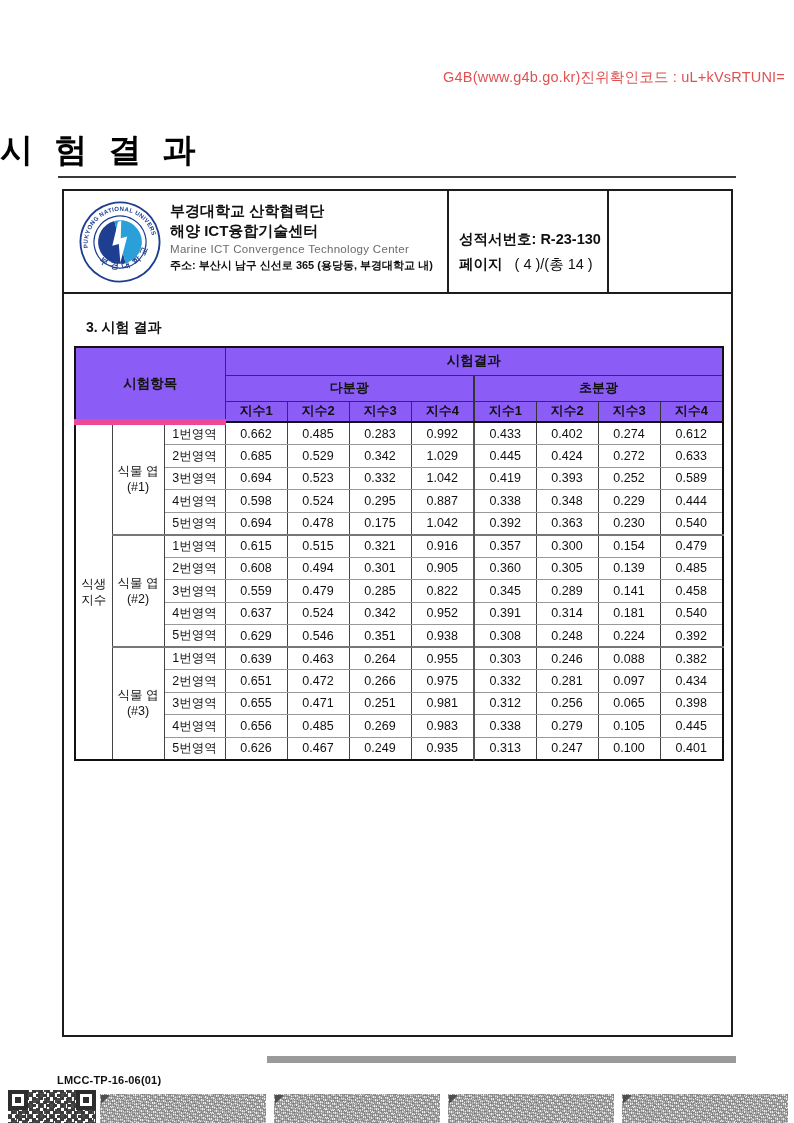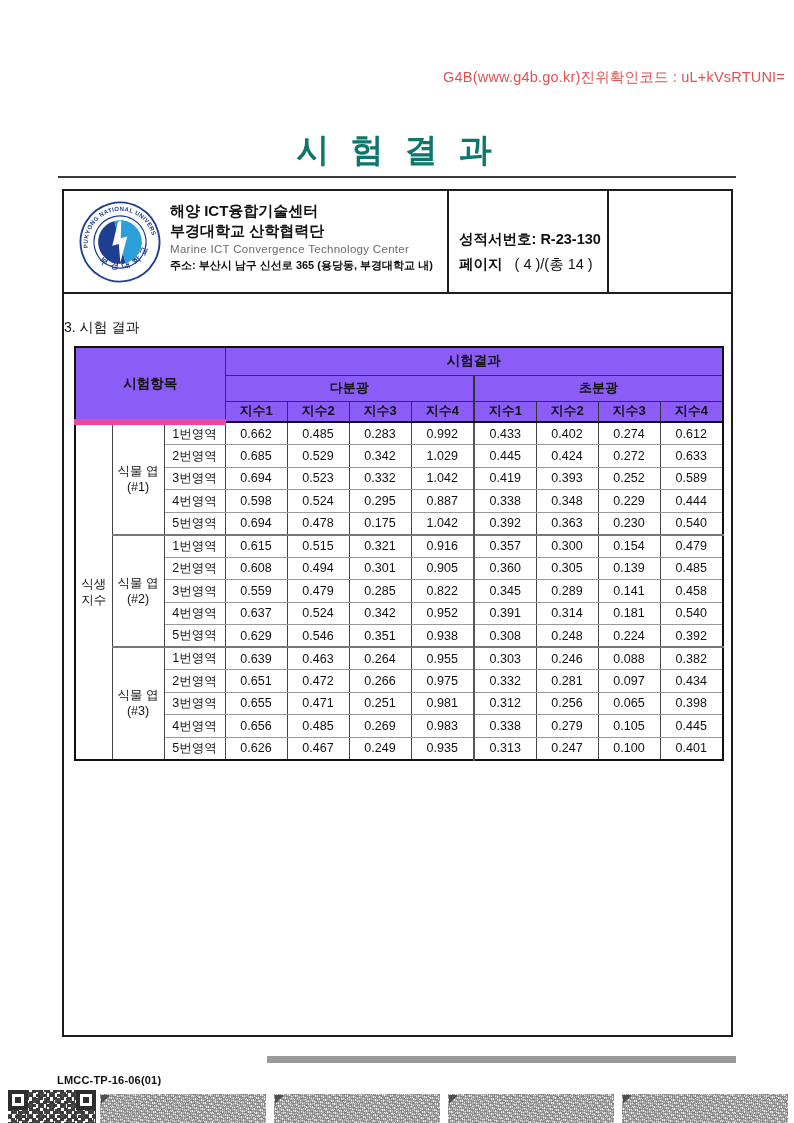--- a/index.html
+++ b/index.html
@@ -3,22 +3,22 @@
 <meta charset="utf-8">
 <style>
   * { margin:0; padding:0; box-sizing:border-box; }
   html,body { width:794px; height:1123px; background:#fff;
     font-family:"Liberation Sans", sans-serif; color:#111; }
   .page { position:relative; width:794px; height:1123px; background:#fff; overflow:hidden;margin-top:44px; }
 
   .verify-code { position:absolute; top:24px; right:9px; font-size:14.5px;
     color:#e05252; letter-spacing:.2px; }
 
-  .page-title { position:absolute; top:84px; left:0; width:100%; text-align:center;
-    font-size:33px; font-weight:700; letter-spacing:6px; color:#0f766e; }
+  .page-title { position:absolute; top:84px; left:0; width:100%; text-align:left;
+    font-size:33px; font-weight:700; letter-spacing:6px; color:#000000; }
 
   .title-rule { position:absolute; left:58px; top:132px; width:678px; height:2px; background:#3a3a3a; }
 
   .report-frame { position:absolute; left:62px; top:145px; width:671px; height:848px;
     border:2px solid #1c1c1c; background:#fff; }
 
   .frame-header { position:absolute; left:0; top:0; width:100%; height:103px;
     border-bottom:2px solid #1c1c1c; }
   .org-cell   { position:absolute; left:0; top:0; width:383px; height:101px; }
   .report-cell{ position:absolute; left:383px; top:0; width:160px; height:101px;
@@ -29,21 +29,21 @@
   .logo-wrap { position:absolute; left:14px; top:9px; width:84px; height:84px; }
   .org-info { position:absolute; left:106px; top:10px; width:275px; }
   .org-name { font-size:15px; font-weight:700; line-height:20px; }
   .org-en   { font-size:11.5px; color:#6b6b6b; line-height:16px; letter-spacing:.3px; }
   .info-line{ font-size:11px; font-weight:700; line-height:16px; }
   .fax { margin-left:24px; }
 
   .rep-line { font-size:14.5px; font-weight:700; line-height:25px; white-space:nowrap; }
   .rep-line .pg-val { font-weight:400; margin-left:8px; }
 
-  .section-heading { position:absolute; left:0; top:128px; font-size:14px; font-weight:400; }
+  .section-heading { position:absolute; left:22px; top:128px; font-size:14px; font-weight:700; }
 
   table.results { position:absolute; left:10px; top:155px; border-collapse:collapse;
     table-layout:fixed; width:648px; border:2px solid #111; }
   .results th, .results td { padding:0; text-align:center; vertical-align:middle; overflow:hidden; }
   .results thead th { background:#8b5cf6; font-weight:700; font-size:13px; border:1px solid #333; }
   .results thead tr:nth-child(1) th { height:28px; font-size:13.5px; }
   .results thead tr:nth-child(2) th { height:26px; }
   .results thead tr:nth-child(3) th { height:21px; border-bottom:2px solid #111; }
   .results thead th.item-h { border-bottom:6px solid #ec4899; }
   .results thead th.hyper-h { border-left:2px solid #333; }
@@ -105,22 +105,22 @@
             </text>
             <text font-size="10" font-weight="bold" fill="#1d3e91" letter-spacing="5">
               <textPath href="#arcB" startOffset="8%">부경대학교</textPath>
             </text>
             <path d="M50,24 A26,26 0 0 0 50,76 Z" fill="#1d3e91"></path>
             <path d="M50,24 A26,26 0 0 1 50,76 Z" fill="#2a9fd8"></path>
             <polygon points="54,26 40,52 48,52 44,74 60,46 52,46 58,26" fill="#fff"></polygon>
           </svg>
         </div>
         <div class="org-info">
+          <div class="org-name">부경대학교 산학협력단</div>
           <div class="org-name">해양 ICT융합기술센터</div>
-          <div class="org-name">부경대학교 산학협력단</div>
           <div class="org-en">Marine ICT Convergence Technology Center</div>
           <div class="info-line">주소: 부산시 남구 신선로 365 (용당동, 부경대학교 내)</div>
         </div>
       </div>
 
       <div class="report-cell">
         <div class="rep-line">
           <span>성적서번호:</span>
           <span>R-23-130</span>
         </div>

